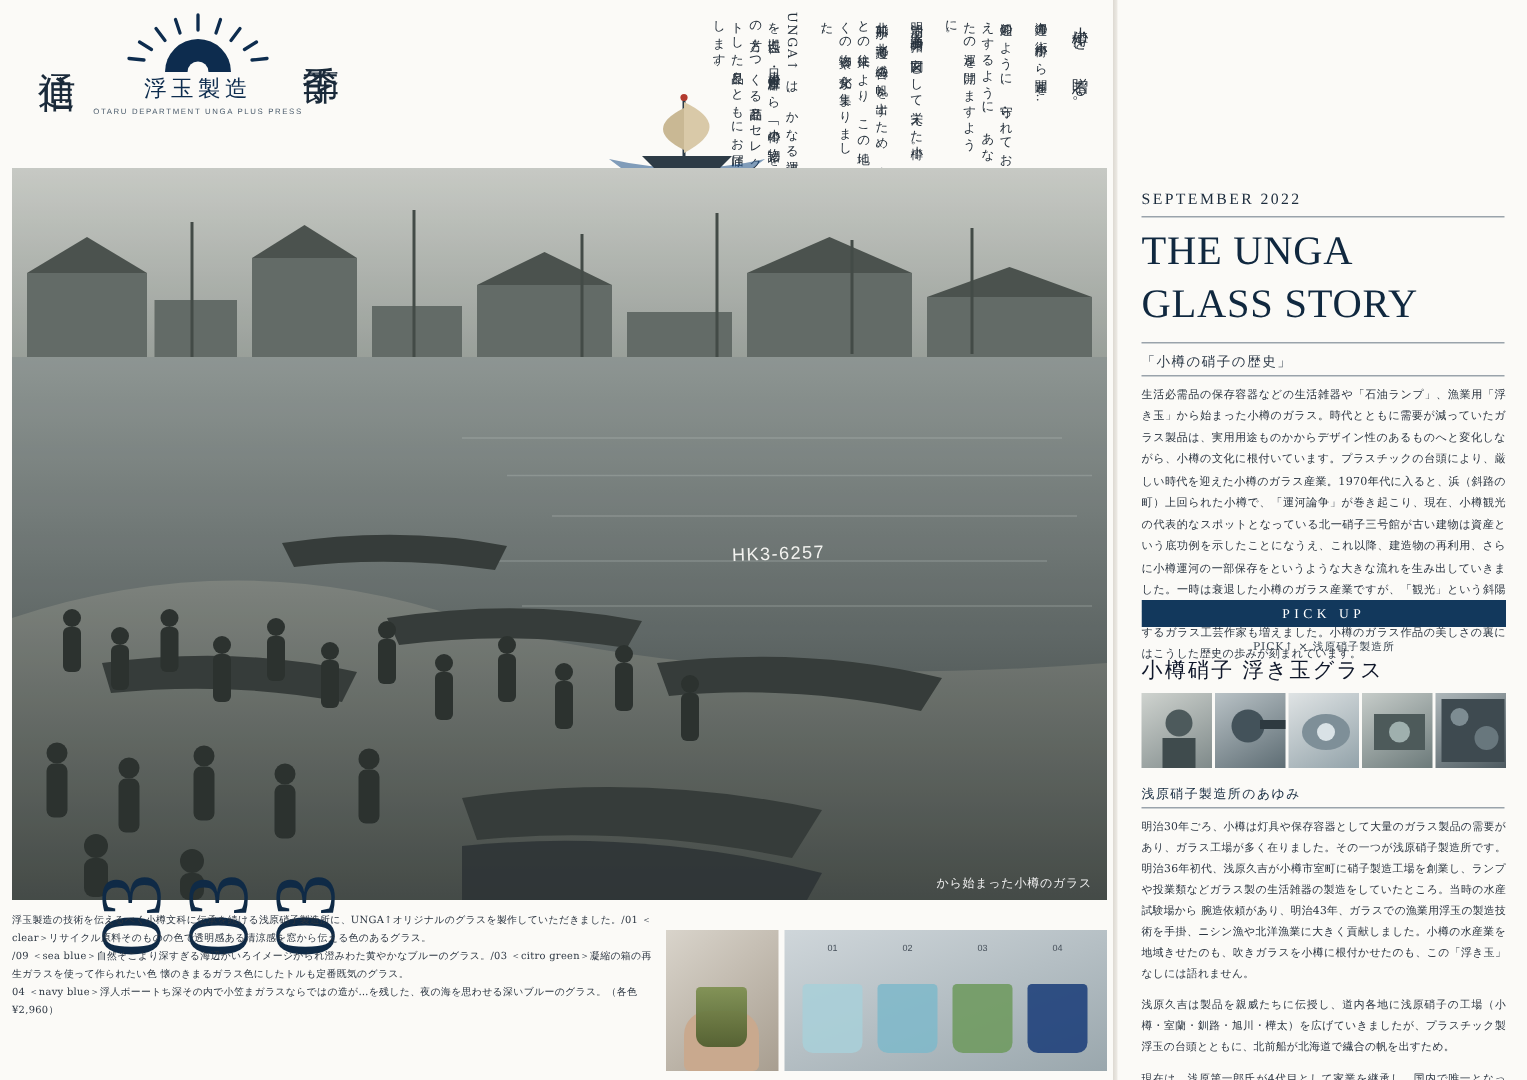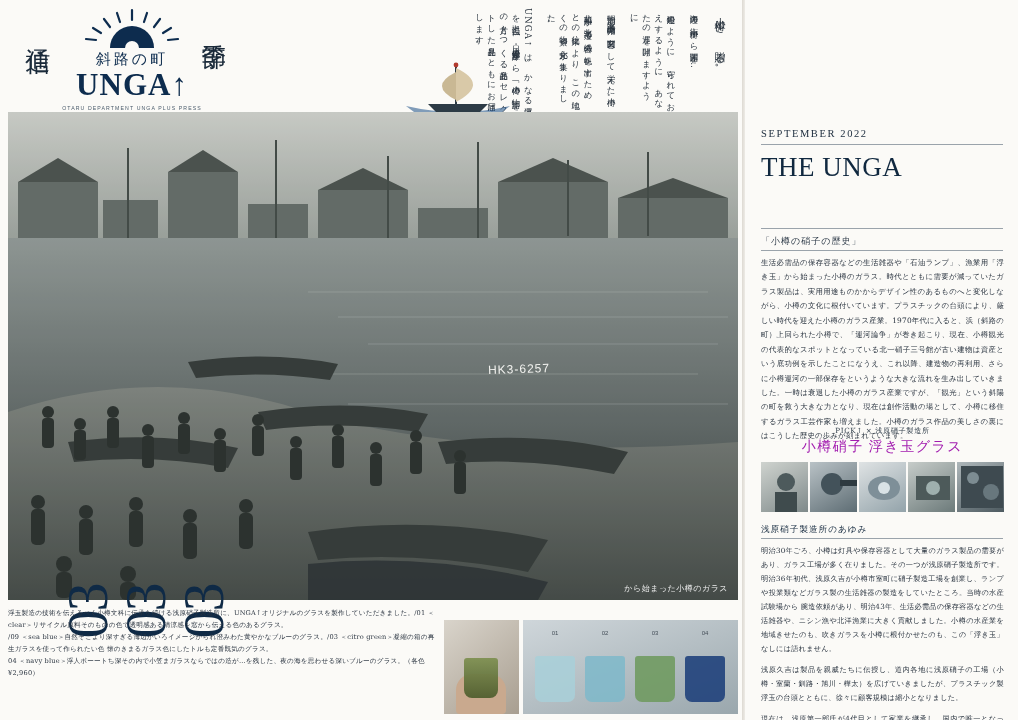--- a/index.html
+++ b/index.html
@@ -215,23 +215,23 @@
     clip-path: polygon(0 0,100% 0,100% 100%,50% 100%,0 100%);
   }
   .pickup-brand {
     position: absolute; left: 16px; top: 426px;
     width: 243px; text-align: center;
     font-size: 7.2px; color: #33404d; letter-spacing: .6px;
     font-family: "DejaVu Serif", serif;
   }
   .pickup-title {
     position: absolute; left: 16px; top: 438px;
-    width: 243px; text-align: center;
-    font-size: 14px; color: #a21caf; letter-spacing: 1.5px;
-    font-family: Liberation Serif, serif;
+    width: 243px; 
+    font-size: 14px; color: #0f172a; letter-spacing: 1.5px;
+    font-family: Liberation Sans, sans-serif;
   }
   .thumb-row {
     position: absolute; left: 16px; top: 462px;
     width: 243px; height: 50px;
     display: flex; gap: 2px;
   }
   .thumb { flex: 1; height: 50px; overflow: hidden; }
   .t1 { background: linear-gradient(150deg,#cfd3cf,#7f8a8a); }
   .t2 { background: linear-gradient(150deg,#b9c2c6,#5e6d74); }
   .t3 { background: linear-gradient(150deg,#dfe3e4,#93a3aa); }
@@ -276,22 +276,21 @@
               <line x1="98" y1="11" x2="92" y2="19"></line>
               <line x1="31" y1="20" x2="39" y2="25"></line>
               <line x1="109" y1="20" x2="101" y2="25"></line>
               <line x1="24" y1="31" x2="34" y2="32"></line>
               <line x1="116" y1="31" x2="106" y2="32"></line>
             </g>
             <path d="M48 40 A22 22 0 0 1 92 40 Z" fill="#0d2c4e"></path>
             <circle cx="70" cy="40" r="7" fill="#fbfaf7"></circle>
           </svg>
         </div>
-        <div class="logo-kanji">斜路の町</div>
-        <div class="logo-unga">UNGA↑</div>
+        <div class="logo-kanji">浮玉製造</div>
         <div class="logo-sub">OTARU DEPARTMENT UNGA PLUS PRESS</div>
       </div>
 
       <div class="v-cols">
         <div class="v-col title">小樽を、贈る。</div>
         <div class="v-col">海運の街小樽から開運を…</div>
         <div class="v-col">迎船のように、守られてお供えするように、あなたの運を開けますように。</div>
         <div class="v-col">明治期 北海道開拓の玄関口として栄えた小樽。</div>
         <div class="v-col">北前船が北海道で繊合の帆を出すため、本州との往来により、この地に多くの物資や文化が集まりました。</div>
         <div class="v-col">UNGA↑は、かなる運河を拠点に1日・小樽倉庫群から、「小樽の物語」を地域の方々とつくる商品とセレクトした良品とともにお届けします。</div>
@@ -491,26 +490,28 @@
     </div>
   </div>
 
   <div class="gutter"></div>
 
   <div class="right-page">
     <div class="issue-date">SEPTEMBER 2022</div>
     <div class="hl hl1"></div>
     <div class="headline">
       <div>THE UNGA</div>
+      <div>GLASS STORY</div>
     </div>
     <div class="hl hl2"></div>
     <div class="sub-head">「小樽の硝子の歴史」</div>
     <div class="hl hl3"></div>
     <div class="body-jp">生活必需品の保存容器などの生活雑器や「石油ランプ」、漁業用「浮き玉」から始まった小樽のガラス。時代とともに需要が減っていたガラス製品は、実用用途ものかからデザイン性のあるものへと変化しながら、小樽の文化に根付いています。プラスチックの台頭により、厳しい時代を迎えた小樽のガラス産業。1970年代に入ると、浜（斜路の町）上回られた小樽で、「運河論争」が巻き起こり、現在、小樽観光の代表的なスポットとなっている北一硝子三号館が古い建物は資産という底功例を示したことになうえ、これ以降、建造物の再利用、さらに小樽運河の一部保存をというような大きな流れを生み出していきました。一時は衰退した小樽のガラス産業ですが、「観光」という斜陽の町を救う大きな力となり、現在は創作活動の場として、小樽に移住するガラス工芸作家も増えました。小樽のガラス作品の美しさの裏にはこうした歴史の歩みが刻まれています。</div>
 
+    <div class="pickup">PICK UP</div>
     <div class="pickup-brand">PICK↑ × 浅原硝子製造所</div>
     <div class="pickup-title">小樽硝子 浮き玉グラス</div>
 
     <div class="thumb-row">
       <div class="thumb t1">
         <svg width="50" height="50" viewBox="0 0 50 50">
             <circle cx="25" cy="20" r="9" fill="#4d5a5c"></circle>
             <rect x="14" y="30" width="22" height="20" fill="#3f4b4d"></rect>
           </svg>
       </div>
@@ -537,18 +538,18 @@
             <rect x="4" y="4" width="42" height="42" fill="#3e4a50"></rect>
             <circle cx="16" cy="16" r="6" fill="#7d8c92"></circle>
             <circle cx="34" cy="30" r="8" fill="#68777d"></circle>
           </svg>
       </div>
     </div>
 
     <div class="sec-title">浅原硝子製造所のあゆみ</div>
     <div class="hl hl4"></div>
     <div class="body-jp2">
-      <p>明治30年ごろ、小樽は灯具や保存容器として大量のガラス製品の需要があり、ガラス工場が多く在りました。その一つが浅原硝子製造所です。明治36年初代、浅原久吉が小樽市室町に硝子製造工場を創業し、ランプや投業類などガラス製の生活雑器の製造をしていたところ。当時の水産試験場から 腕造依頼があり、明治43年、生活必需品の保存容器などの生活雑器や、ニシン漁や北洋漁業に大きく貢献しました。小樽の水産業を地域きせたのも、吹きガラスを小樽に根付かせたのも、この「浮き玉」なしには語れません。</p>
-      <p>浅原久吉は製品を親威たちに伝授し、道内各地に浅原硝子の工場（小樽・室蘭・釧路・旭川・樺太）を広げていきましたが、プラスチック製浮玉の台頭とともに、徐々に顧客規模は縮小となりました。</p>
+      <p>明治30年ごろ、小樽は灯具や保存容器として大量のガラス製品の需要があり、ガラス工場が多く在りました。その一つが浅原硝子製造所です。明治36年初代、浅原久吉が小樽市室町に硝子製造工場を創業し、ランプや投業類などガラス製の生活雑器の製造をしていたところ。当時の水産試験場から 腕造依頼があり、明治43年、ガラスでの漁業用浮玉の製造技術を手掛、ニシン漁や北洋漁業に大きく貢献しました。小樽の水産業を地域きせたのも、吹きガラスを小樽に根付かせたのも、この「浮き玉」なしには語れません。</p>
+      <p>浅原久吉は製品を親威たちに伝授し、道内各地に浅原硝子の工場（小樽・室蘭・釧路・旭川・樺太）を広げていきましたが、プラスチック製浮玉の台頭とともに、北前船が北海道で繊合の帆を出すため。</p>
       <p>現在は、浅原第一郎氏が4代目として家業を継承し、国内で唯一となった「浮玉製造」の技術を伝えるべく小樽天科にて製作を続けています。</p>
     </div>
   </div>
 </div>
 
 </body></html>

